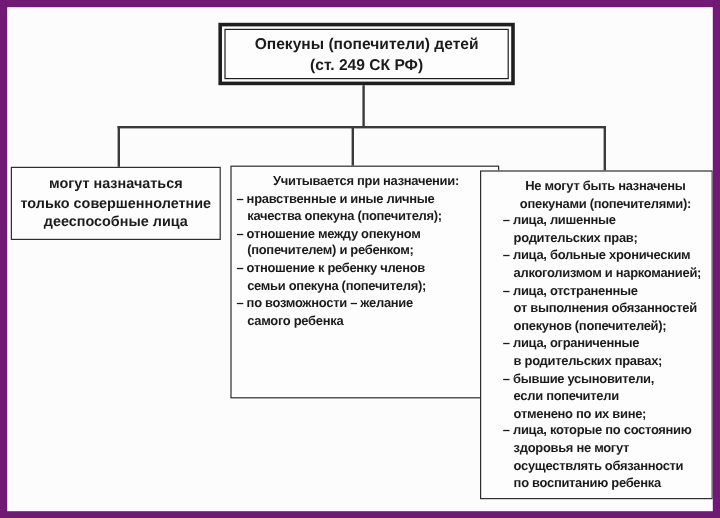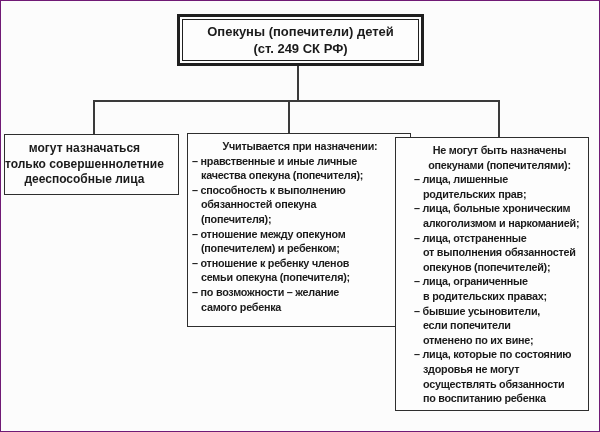--- a/index.html
+++ b/index.html
@@ -1,19 +1,19 @@
 <!DOCTYPE html>
 <html><head>
 <meta charset="utf-8">
 <style>
   * { margin:0; padding:0; box-sizing:border-box; }
   html,body { width:600px; height:432px; background:#ffffff; }
   .page {
     position:relative; width:600px; height:432px;
-    background:#fcfcfc; border:1px solid #701a75;
+    background:#fcfcfc; border:6px solid #701a75;
     font-family:"Liberation Sans", sans-serif;
     font-weight:bold; color:#1b1b1b;
     overflow:hidden;
   }
   .line { position:absolute; background:#3a3a3a; }
   .h { height:1.5px; }
   .v { width:1.5px; }
   .box {
     position:absolute; background:#fdfdfd;
     border:1.5px solid #2e2e2e;
@@ -24,21 +24,21 @@
     position:absolute; border:3px solid #1f1f1f;
     background:#fdfdfd; padding:2px;
   }
   .top-box-inner {
     width:100%; height:100%; border:1px solid #1f1f1f;
     display:flex; flex-direction:column; justify-content:center; align-items:center;
     text-align:center; font-size:13px; line-height:17px;
   }
   .left-box {
     left:3px; top:133px; width:175px; height:61px;
-    display:flex; align-items:center; justify-content:flex-start;
+    display:flex; align-items:center; justify-content:center;
     text-align:center; font-size:12px; line-height:15.5px;
     white-space:pre-line;
   }
   .mid-box {
     left:186px; top:132px; width:224px; height:194px;
     padding:5px 2px 0 4px; font-size:10.8px; line-height:14.6px;
     letter-spacing:-0.25px;
   }
   .right-box {
     left:394px; top:136px; width:194px; height:274px;
@@ -72,23 +72,20 @@
     <div>могут назначаться
 только совершеннолетние
 дееспособные лица</div>
   </div>
 
   <div class="box mid-box">
     <div class="box-title">Учитывается при назначении:</div>
     <ul>
         <li>нравственные и иные личные
 качества опекуна (попечителя);</li>
-        <li>способность к выполнению
-обязанностей опекуна
-(попечителя);</li>
         <li>отношение между опекуном
 (попечителем) и ребенком;</li>
         <li>отношение к ребенку членов
 семьи опекуна (попечителя);</li>
         <li>по возможности – желание
 самого ребенка</li>
       </ul>
   </div>
 
   <div class="box right-box">

